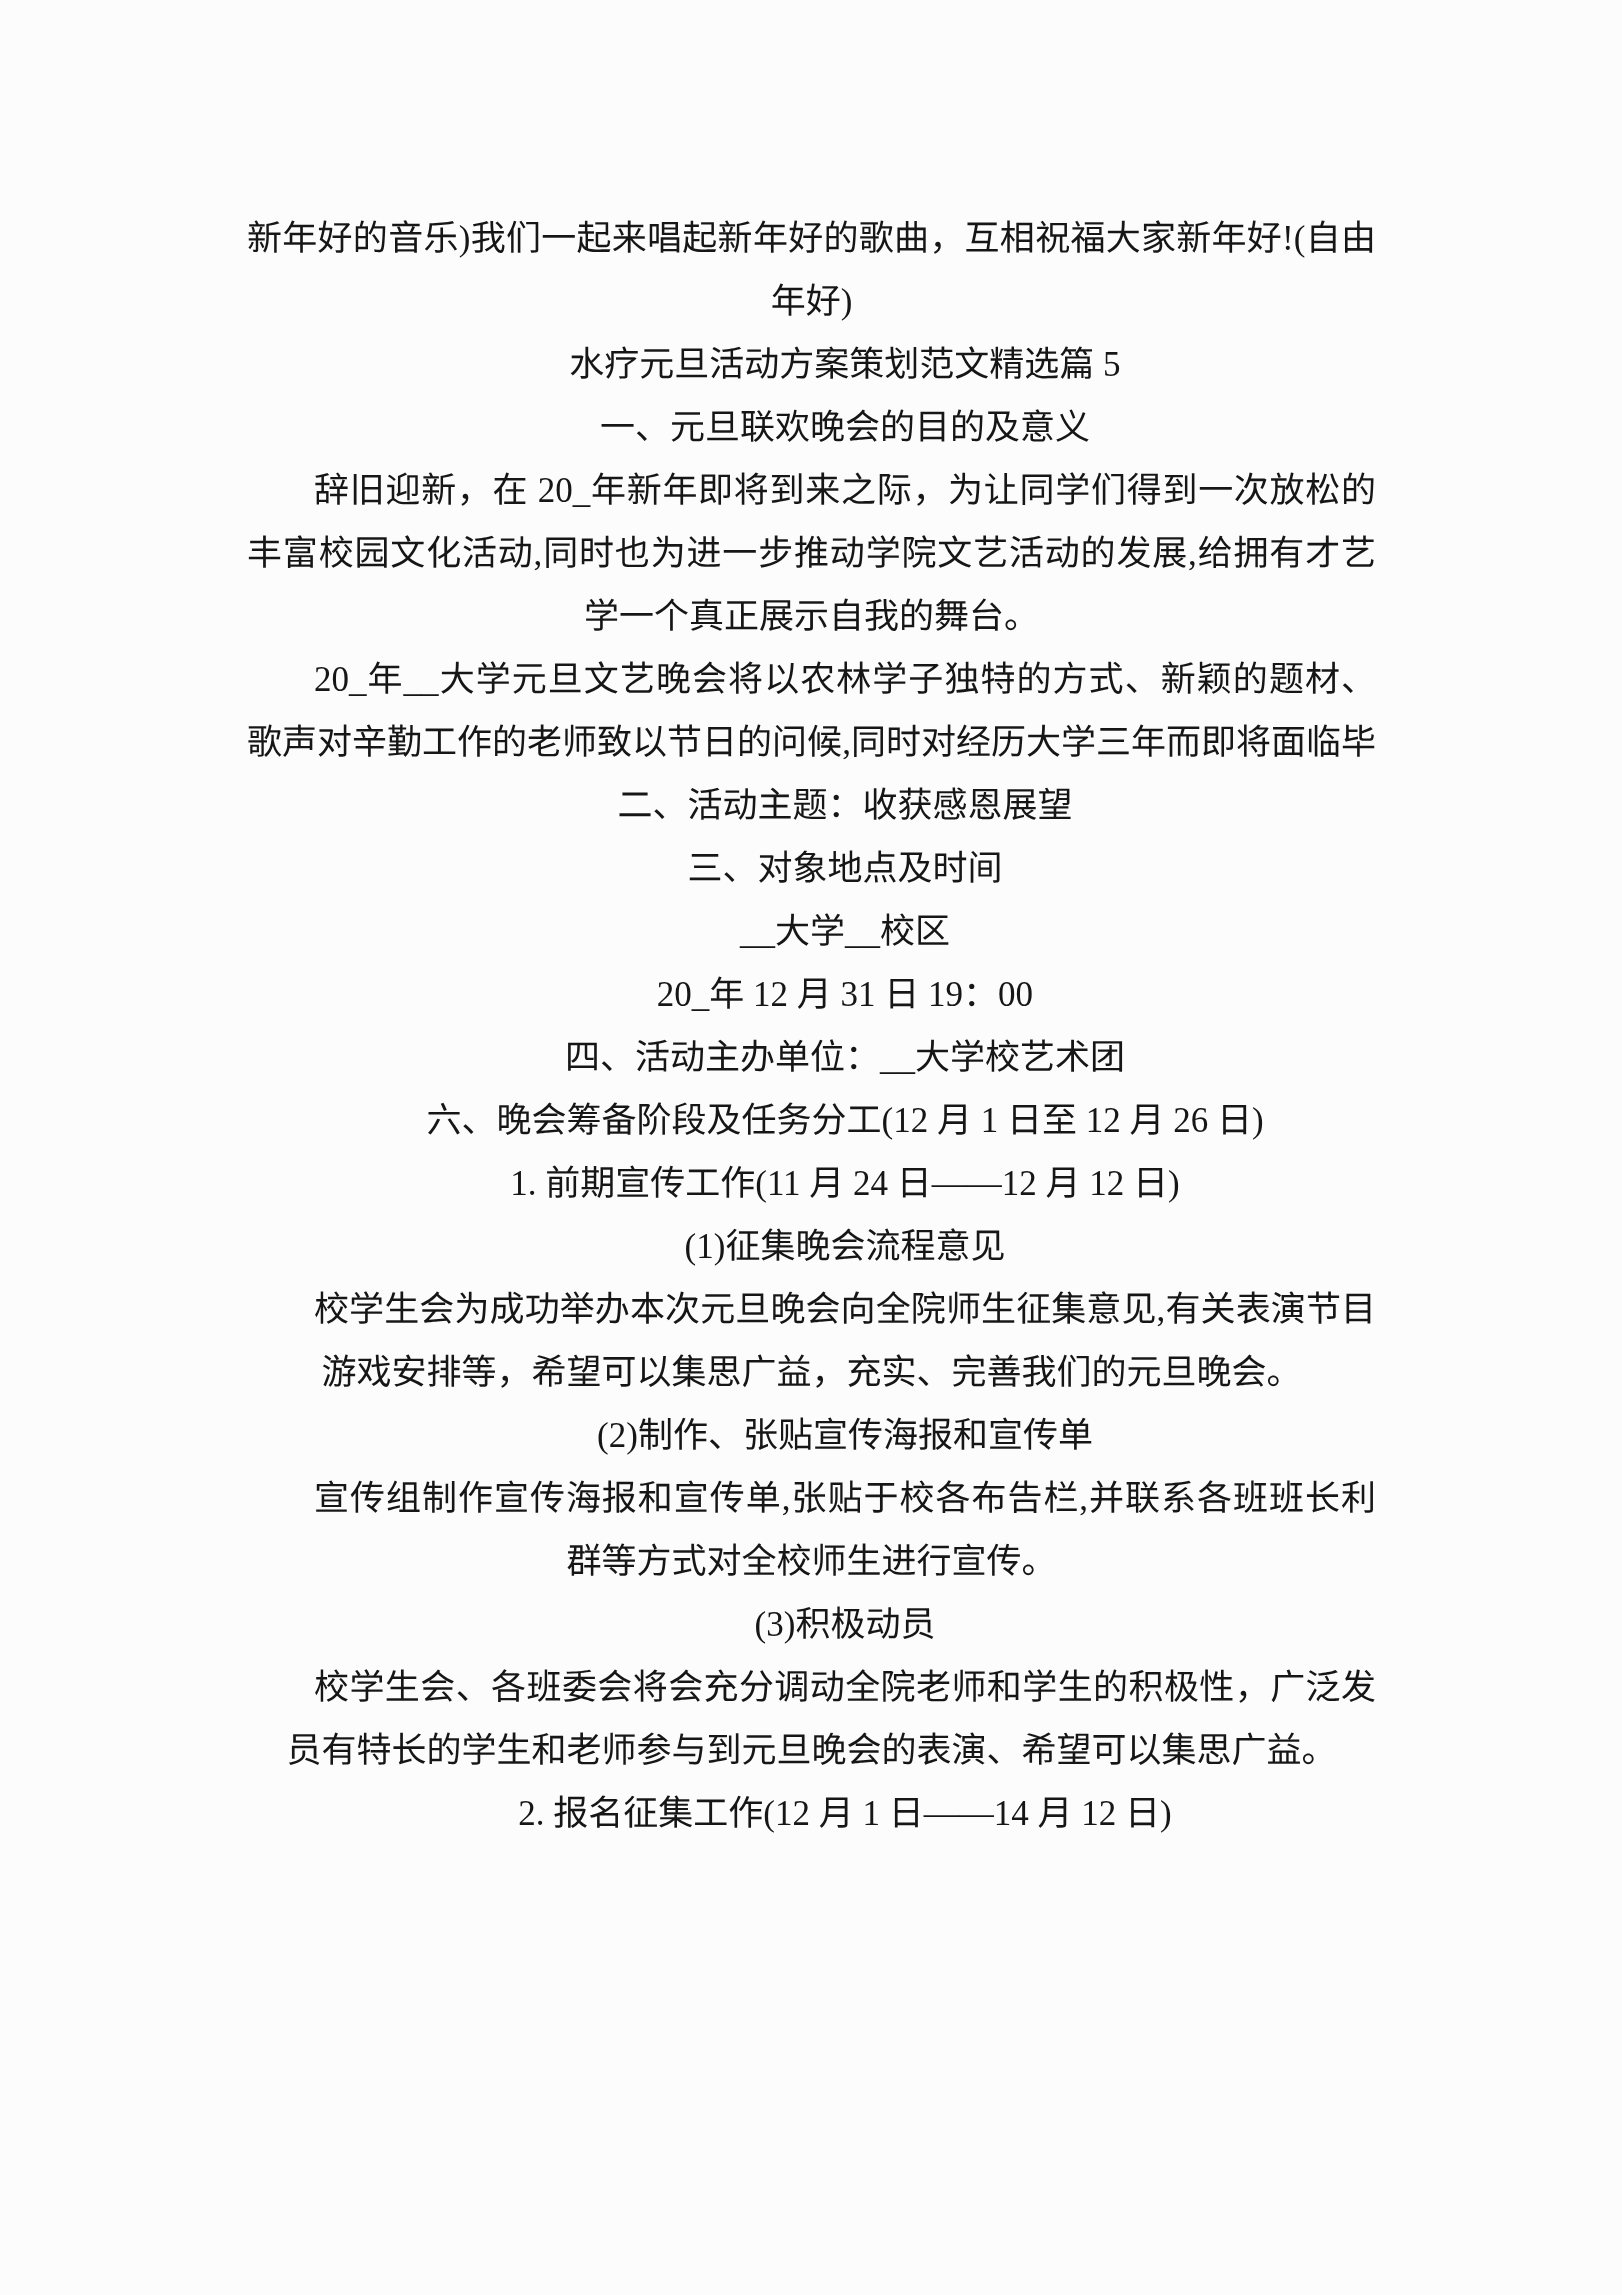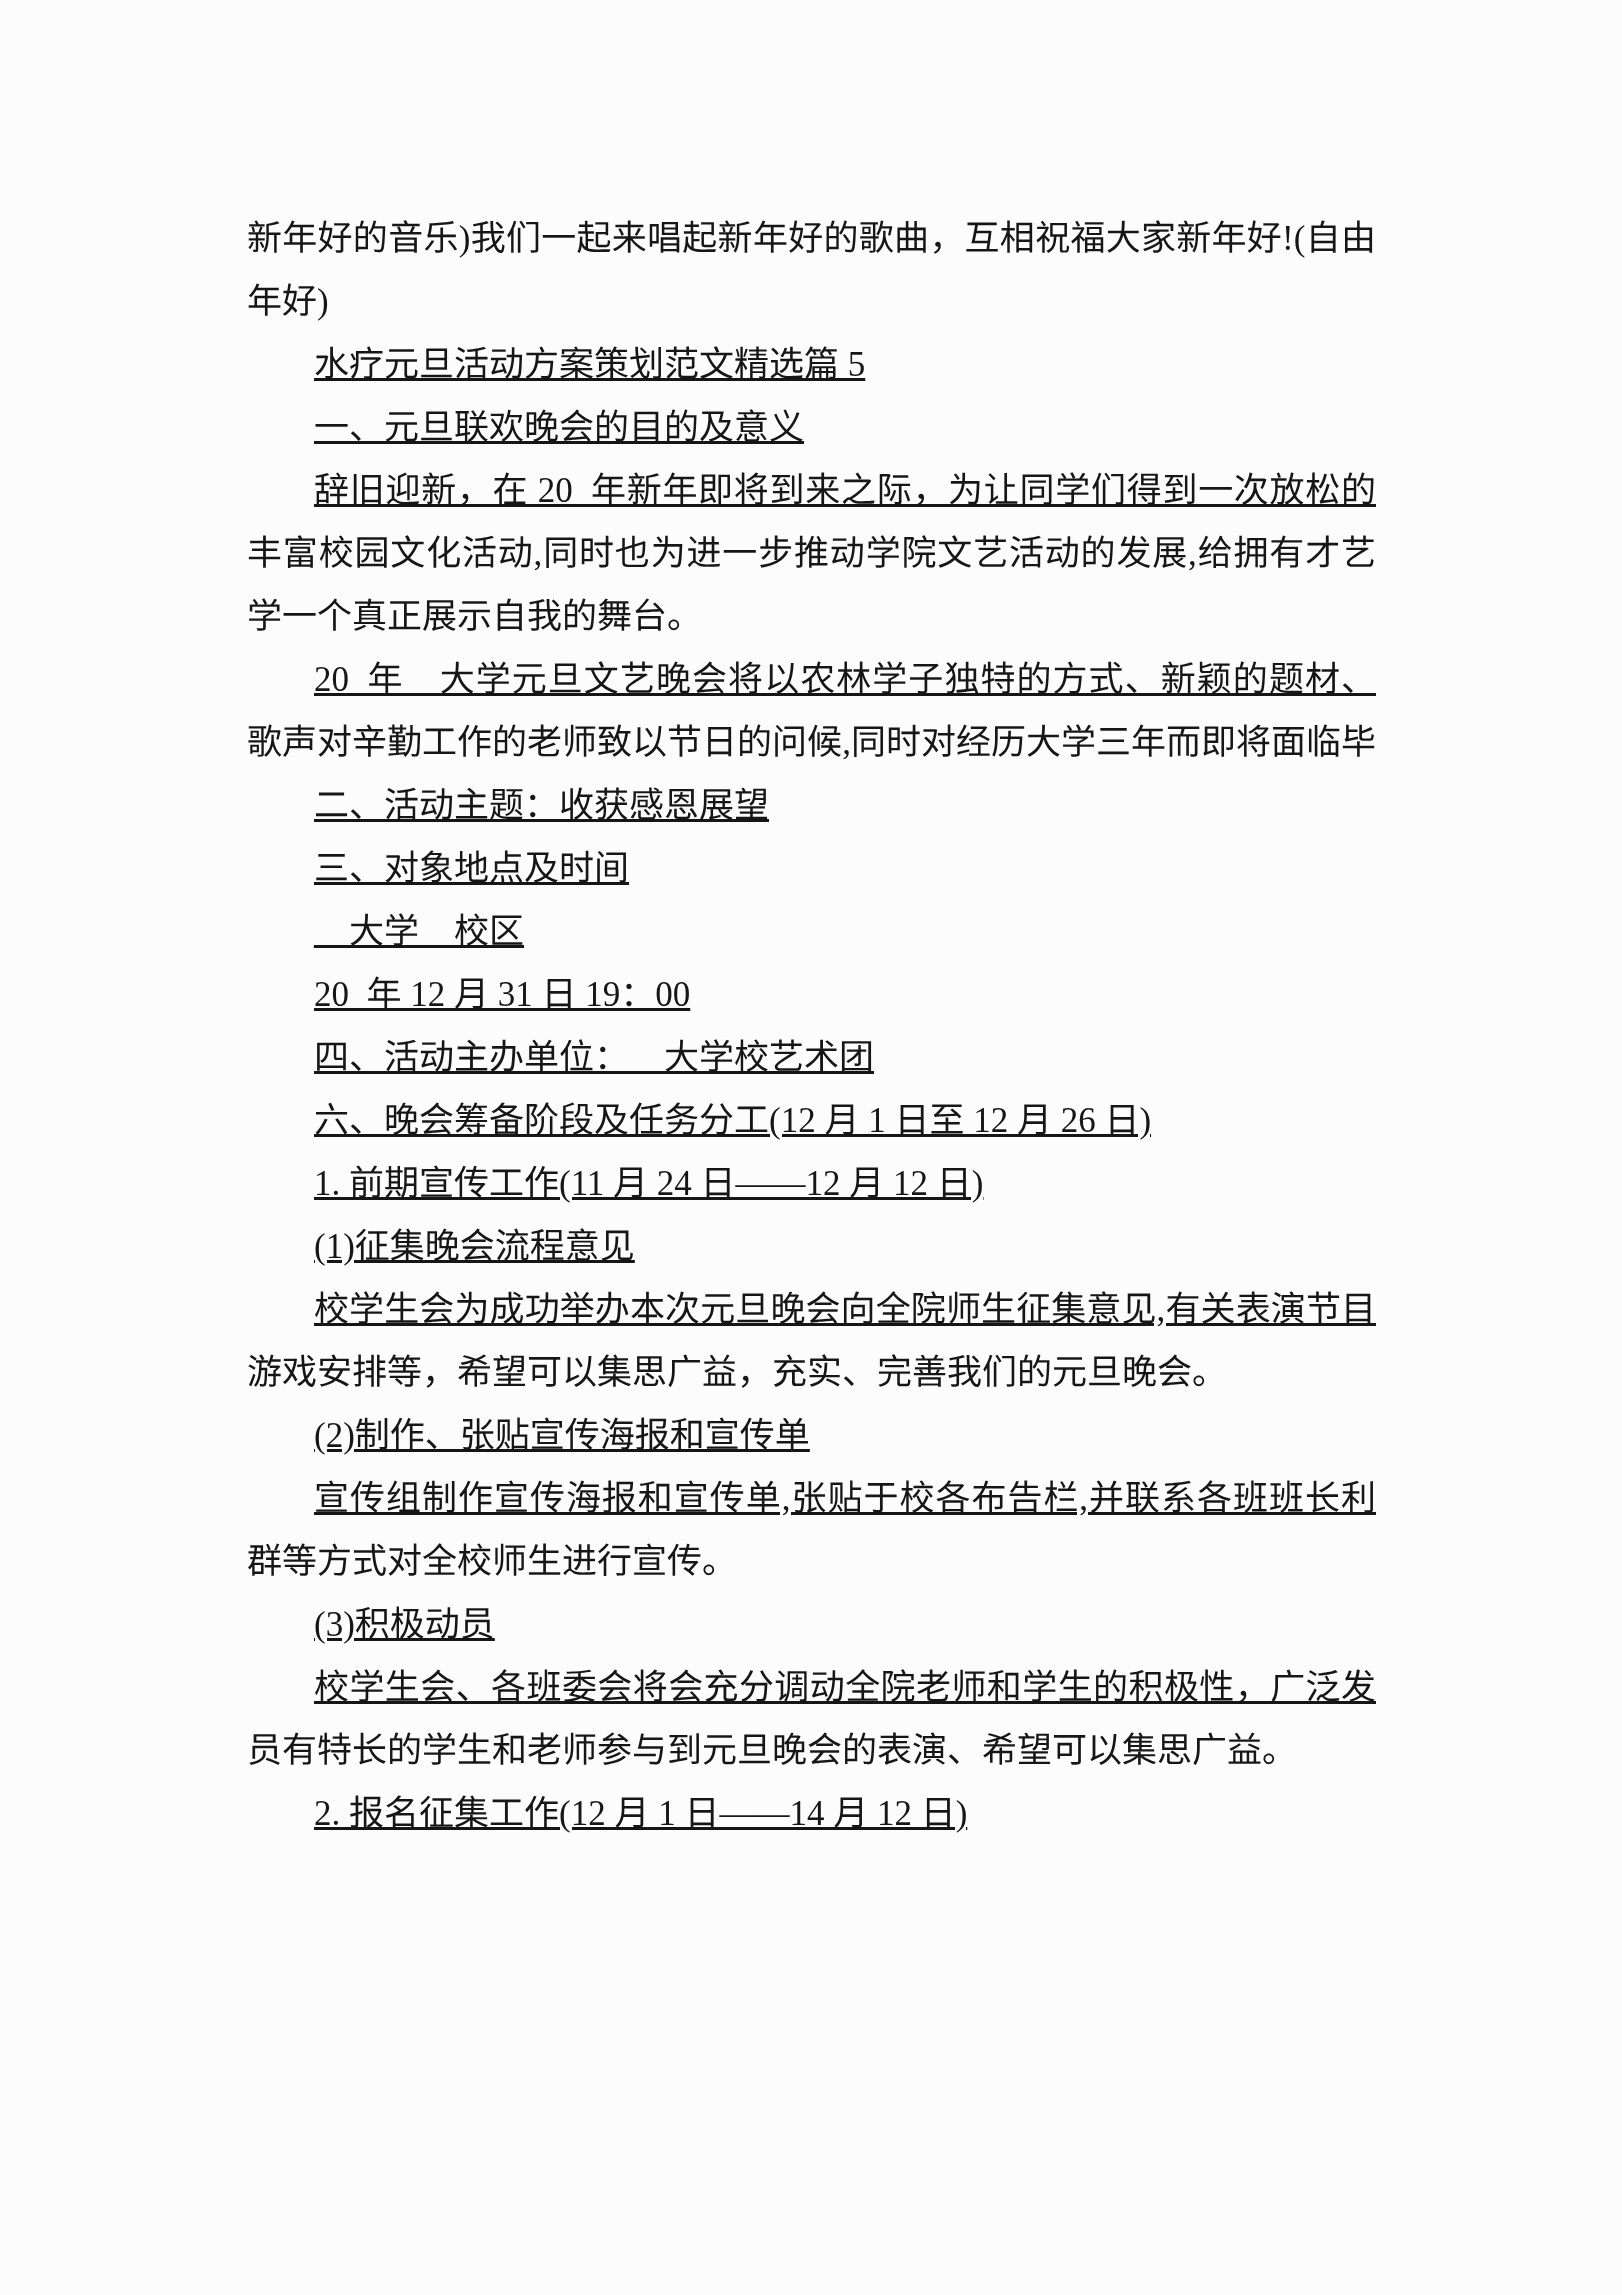--- a/index.html
+++ b/index.html
@@ -24,26 +24,25 @@
     position: absolute;
     left: 247px;
     top: 207px;
     width: 1129px;
   }
   .line {
     font-size: 35px;
     line-height: 63px;
     height: 63px;
     overflow: hidden;
-    text-align: left;
+    text-align: center;
     word-break: break-all;
   }
   .line.indent {
     text-indent: 67px;
-    text-decoration: underline;
   }
   .line.full {
     text-align: justify;
     text-align-last: justify;
   }
 </style>
 </head>
 <body style="background: rgb(252, 252, 252);">
 
 <div class="page" style="color: rgb(22, 22, 22);">

